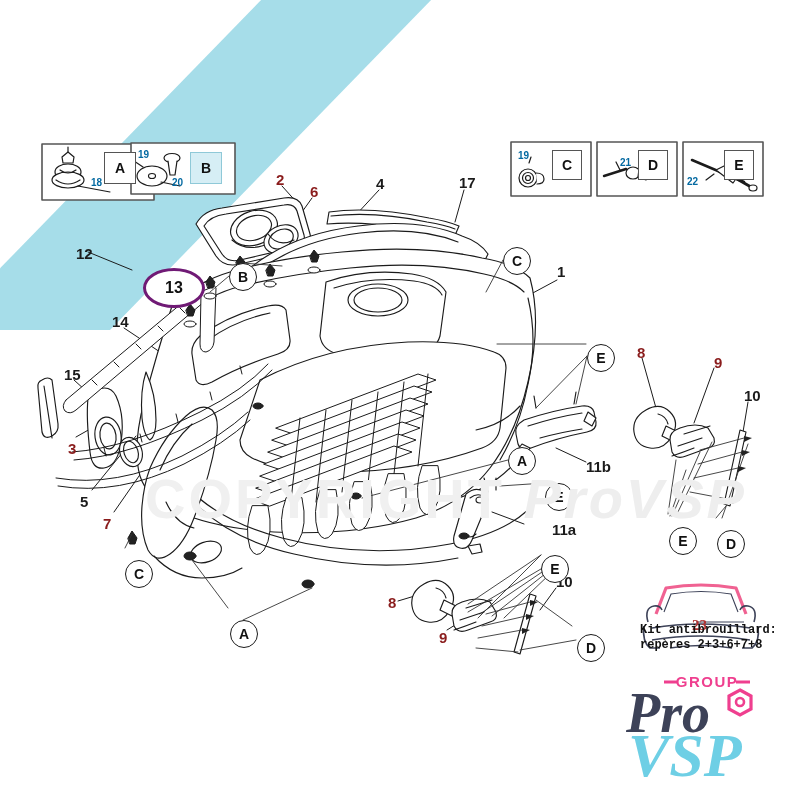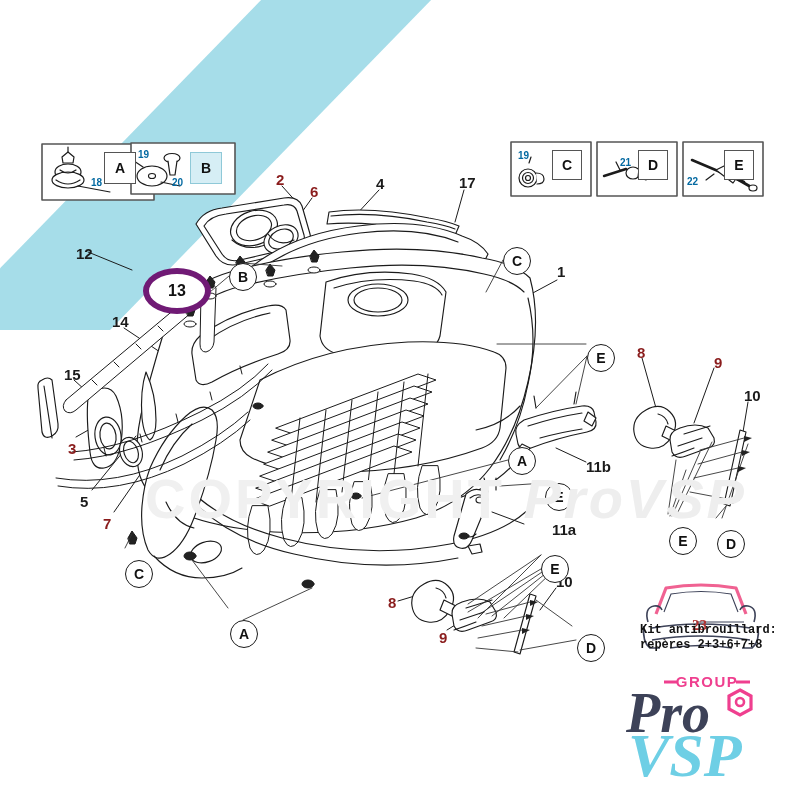--- a/index.html
+++ b/index.html
@@ -8,21 +8,21 @@
   #stage svg.layer{position:absolute;left:0;top:0;width:800px;height:800px;}
   .lbl{position:absolute;font-family:"Liberation Sans",sans-serif;font-weight:700;color:#1b1b1b;font-size:15px;line-height:1;white-space:nowrap;}
   .lbl.red{color:#8a1c1c;}
   .boxlbl{position:absolute;font-family:"Liberation Sans",sans-serif;font-weight:700;font-size:10px;color:#0369a1;}
   .legend-letter{position:absolute;display:flex;align-items:center;justify-content:center;
     border:1.4px solid #555;background:#fff;font-weight:700;font-size:14px;color:#111;
     font-family:"Liberation Sans",sans-serif;}
   .callout{position:absolute;width:26px;height:26px;border:1.5px solid #1b1b1b;border-radius:50%;
     background:#fff;display:flex;align-items:center;justify-content:center;
     font-weight:700;font-size:14px;color:#111;font-family:"Liberation Sans",sans-serif;}
-  .hl-badge{position:absolute;width:56px;height:34px;border:6px solid #701a75;border-radius:50%;
+  .hl-badge{position:absolute;width:56px;height:34px;border:3px solid #701a75;border-radius:50%;
     background:#fff;display:flex;align-items:center;justify-content:center;
     font-weight:700;font-size:16px;color:#111;font-family:"Liberation Sans",sans-serif;z-index:40;}
   .kitnote{position:absolute;font-family:"Liberation Mono",monospace;font-weight:700;
     font-size:12px;color:#111;line-height:1.22;white-space:nowrap;z-index:30;}
   .wm-diag{position:absolute;left:-70px;top:150px;width:560px;
     font-family:"Liberation Sans",sans-serif;font-weight:700;font-style:italic;font-size:58px;
     color:#ffffff;letter-spacing:1px;transform:rotate(-38deg);transform-origin:left center;
     pointer-events:none;z-index:11;white-space:nowrap;}
   .wm-center{position:absolute;left:120px;top:466px;
     font-family:"Liberation Sans",sans-serif;font-weight:700;font-size:56px;

